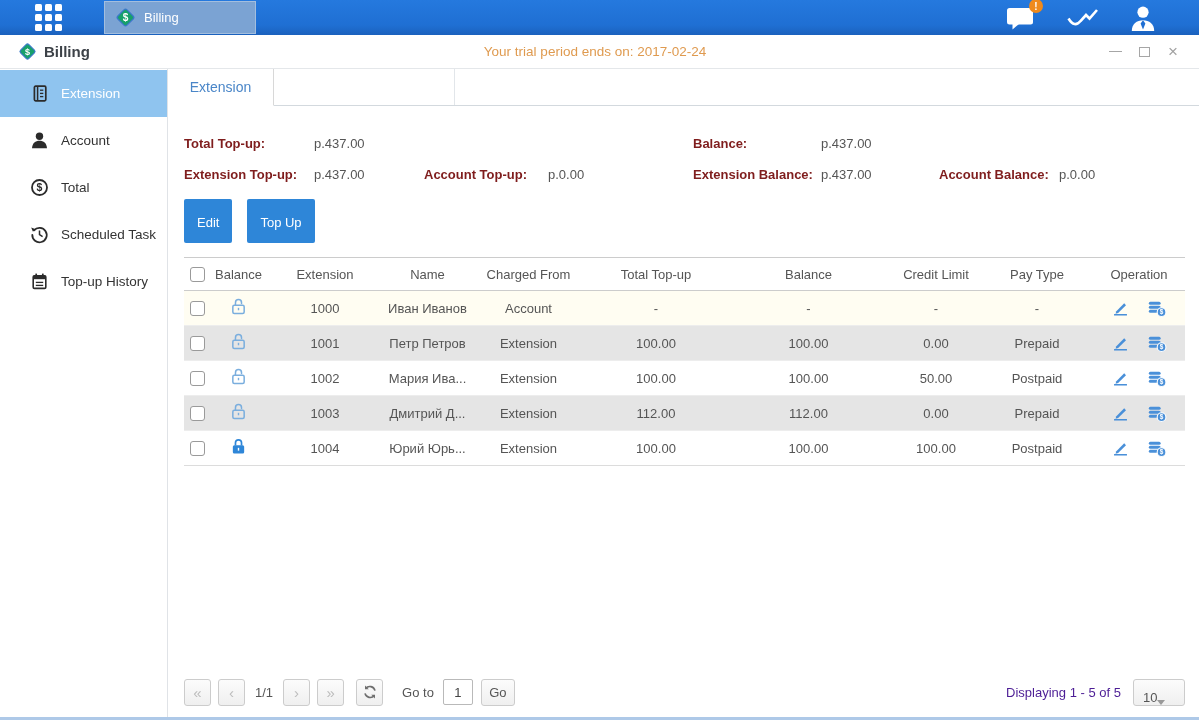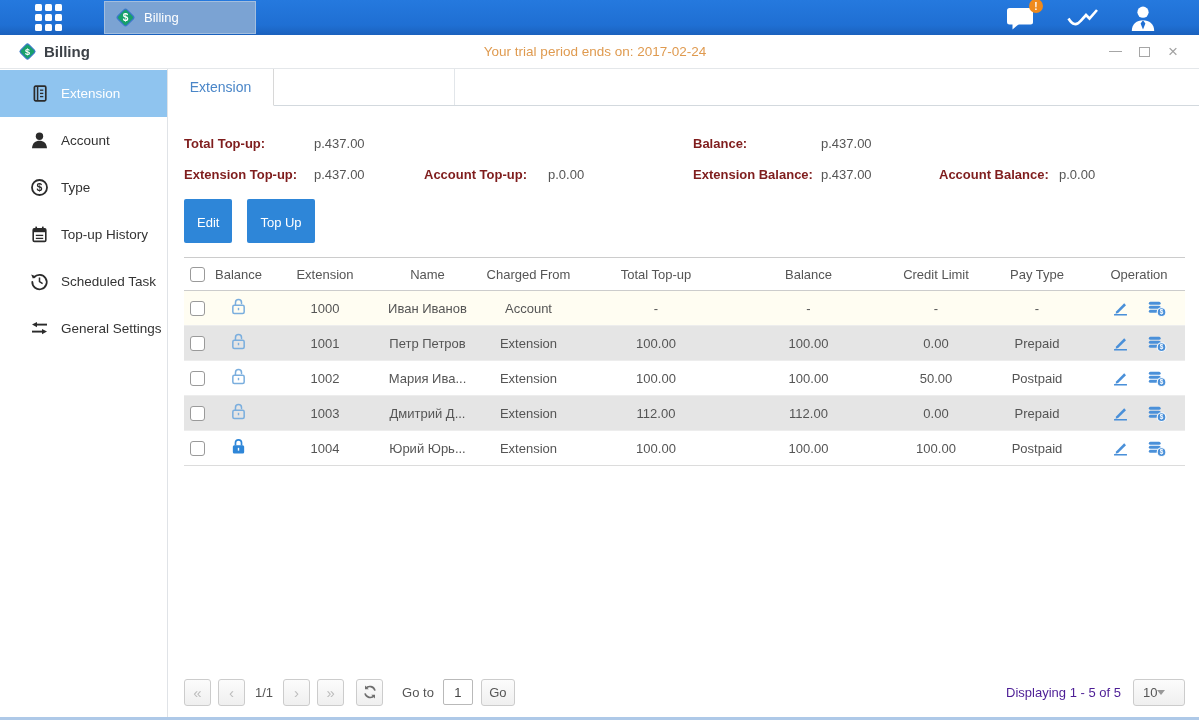--- a/index.html
+++ b/index.html
@@ -94,21 +94,21 @@
   .pg-refresh { margin-left:5px; }
   .pg-goto { color:#555; font-size:13px; margin:0 9px 0 12px; }
   .pg-input { width:30px; height:26px; border:1px solid #b9b9b9; border-radius:2px;
               text-align:center; font-size:13px; color:#444; font-family:inherit; }
   .pg-go { margin-left:8px; width:34px; height:27px; border:1px solid #cccccc; border-radius:3px;
            background:linear-gradient(#fcfcfc,#efefef); color:#555; font-size:13px;
            display:flex; align-items:center; justify-content:center; cursor:pointer; }
   .pg-right { margin-left:auto; display:flex; align-items:center; gap:12px; }
   .pg-displaying { color:#4c1d95; font-size:13px; }
   .pg-select { width:52px; height:27px; border:1px solid #cccccc; border-radius:3px;
-               background:linear-gradient(#fcfcfc,#efefef); display:flex; align-items:center;
+               background:linear-gradient(#fcfcfc,#efefef); display:flex; align-items:flex-end;
                padding:0 20px 0 9px; color:#555; font-size:13px; cursor:pointer; }
   .pg-select .caret { margin-left:auto; width:0; height:0; border-left:4.5px solid transparent;
                border-right:4.5px solid transparent; border-top:5px solid #999; }
 </style>
 </head>
 <body>
 
 <div class="screen">
 
   <div class="taskbar">
@@ -201,55 +201,44 @@
         </span>
         <span>Account</span>
       </div>
       <div class="side-item">
         <span style="display:inline-flex;">
           <svg width="19" height="19" viewBox="0 0 19 19">
             <circle cx="9.5" cy="9.5" r="7.5" fill="none" stroke="#2b2b2b" stroke-width="1.8"></circle>
             <text x="9.5" y="13.3" text-anchor="middle" font-size="10.5" font-weight="bold" fill="#2b2b2b" font-family="Liberation Sans, sans-serif">$</text>
           </svg>
         </span>
-        <span>Type</span>
+        <span>Total</span>
+      </div>
+      <div class="side-item">
+        <span style="display:inline-flex;">
+          <svg width="19" height="19" viewBox="0 0 19 19">
+            <path d="M4 5.4A7.2 7.2 0 1 1 2.3 9.8" fill="none" stroke="#2b2b2b" stroke-width="1.8" stroke-linecap="round"></path>
+            <path d="M1.2 2.6l1.6 4 3.6-2.2z" fill="#2b2b2b"></path>
+            <path d="M9.5 5.4v4.3l3.1 1.9" fill="none" stroke="#2b2b2b" stroke-width="1.5"></path>
+          </svg>
+        </span>
+        <span>Scheduled Task</span>
       </div>
       <div class="side-item">
         <span style="display:inline-flex;">
           <svg width="19" height="19" viewBox="0 0 19 19">
             <rect x="3.2" y="3.8" width="12.6" height="12.6" rx="1.2" fill="none" stroke="#2b2b2b" stroke-width="1.6"></rect>
             <rect x="3.2" y="3.8" width="12.6" height="3.4" fill="#2b2b2b"></rect>
             <line x1="6.2" y1="1.6" x2="6.2" y2="4.6" stroke="#2b2b2b" stroke-width="1.7"></line>
             <line x1="12.8" y1="1.6" x2="12.8" y2="4.6" stroke="#2b2b2b" stroke-width="1.7"></line>
             <line x1="5.8" y1="10.4" x2="13.2" y2="10.4" stroke="#2b2b2b" stroke-width="1.3"></line>
             <line x1="5.8" y1="13.4" x2="13.2" y2="13.4" stroke="#2b2b2b" stroke-width="1.3"></line>
           </svg>
         </span>
         <span>Top-up History</span>
-      </div>
-      <div class="side-item">
-        <span style="display:inline-flex;">
-          <svg width="19" height="19" viewBox="0 0 19 19">
-            <path d="M4 5.4A7.2 7.2 0 1 1 2.3 9.8" fill="none" stroke="#2b2b2b" stroke-width="1.8" stroke-linecap="round"></path>
-            <path d="M1.2 2.6l1.6 4 3.6-2.2z" fill="#2b2b2b"></path>
-            <path d="M9.5 5.4v4.3l3.1 1.9" fill="none" stroke="#2b2b2b" stroke-width="1.5"></path>
-          </svg>
-        </span>
-        <span>Scheduled Task</span>
-      </div>
-      <div class="side-item">
-        <span style="display:inline-flex;">
-          <svg width="19" height="19" viewBox="0 0 19 19">
-            <line x1="6" y1="5.6" x2="17" y2="5.6" stroke="#2b2b2b" stroke-width="1.9"></line>
-            <path d="M7 2.9L2 5.6l5 2.7z" fill="#2b2b2b"></path>
-            <line x1="2" y1="12.6" x2="13" y2="12.6" stroke="#2b2b2b" stroke-width="1.9"></line>
-            <path d="M12 9.9l5 2.7-5 2.7z" fill="#2b2b2b"></path>
-          </svg>
-        </span>
-        <span>General Settings</span>
       </div>
     </aside>
 
     <main class="main">
       <div class="tabbar">
         <div class="tab">Extension</div>
         <div class="tab-ghost"></div>
       </div>
 
       <div class="stats">

